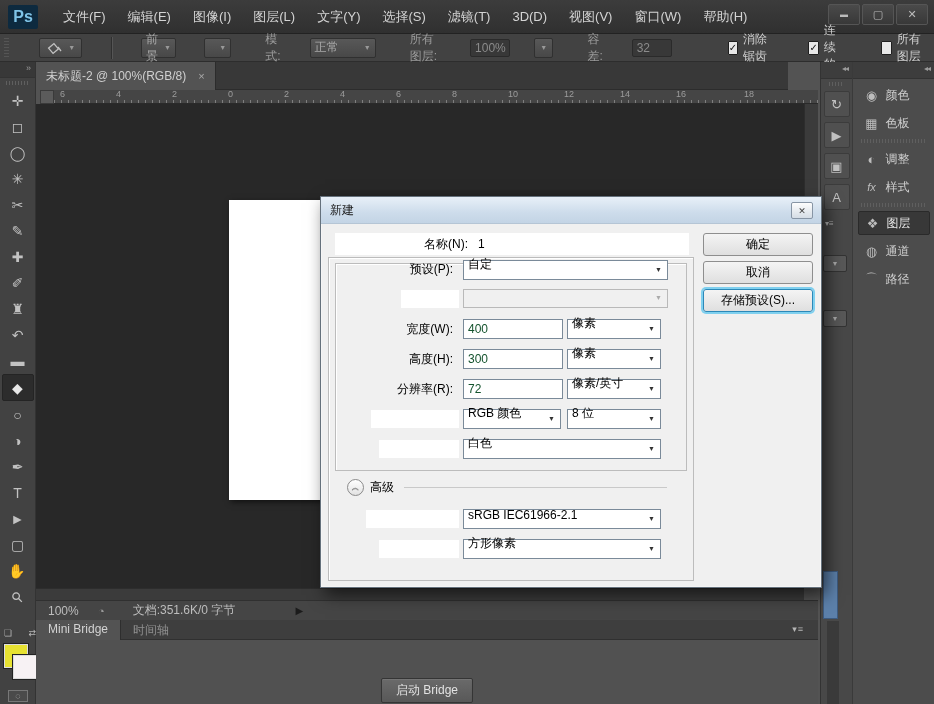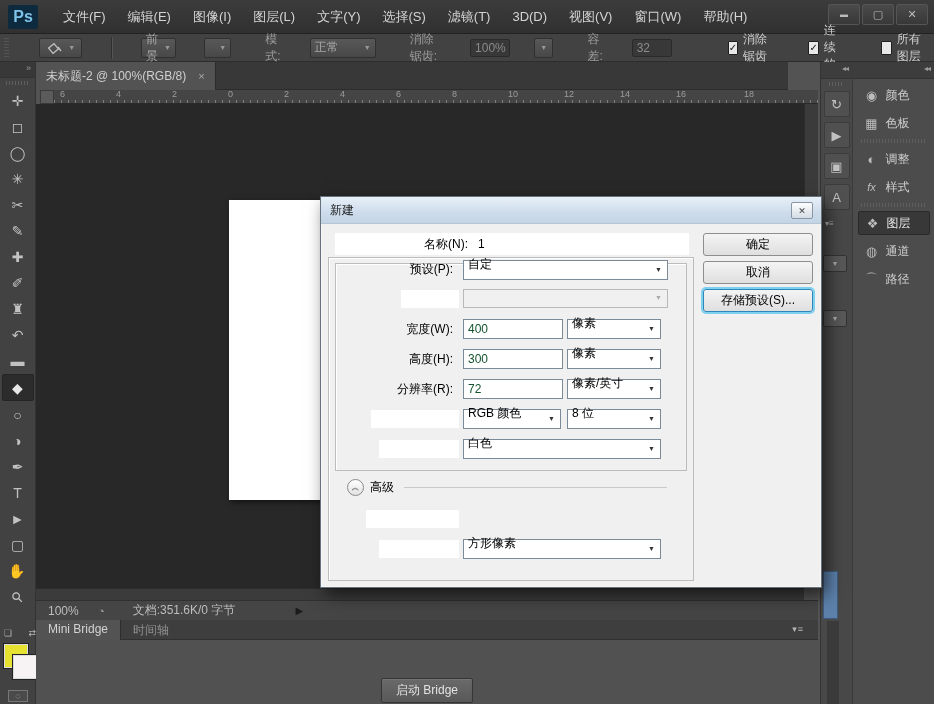--- a/index.html
+++ b/index.html
@@ -150,21 +150,21 @@
     <span class="arr">▼</span>
   </div>
   <div class="opt-dd" style="width:26px;">
     <span class="arr" style="margin-left:auto;">▼</span>
   </div>
   <span class="opt-label">模式:</span>
   <div class="opt-dd" style="width:84px;">
     <span>正常</span>
     <span class="arr" style="margin-left:auto;">▼</span>
   </div>
-  <span class="opt-label">消除锯齿:</span>
+  <span class="opt-label">所有图层:</span>
   <div class="opt-field" style="width:36px;">
     <span>100%</span>
   </div>
   <div class="opt-dd" style="width:14px;margin-left:0;">
     <span class="arr" style="margin:0 auto;">▼</span>
   </div>
   <span class="opt-label">容差:</span>
   <div class="opt-field" style="width:34px;">
     <span>32</span>
   </div>
@@ -450,20 +450,24 @@
     <span>白色</span>
     <span class="arr">▼</span>
   </div>
 
   <div class="row" style="left:26px;top:282px;width:320px;">
     <span class="adv-circle">︽</span>
     <span>高级</span>
     <span class="adv-line"></span>
   </div>
   <div class="blank" style="left:45px;top:313px;width:93px;"></div>
+  <div class="dd" style="position:absolute;left:142px;top:312px;width:198px;">
+    <span>sRGB IEC61966-2.1</span>
+    <span class="arr">▼</span>
+  </div>
   <div class="blank" style="left:58px;top:343px;width:80px;"></div>
   <div class="dd" style="position:absolute;left:142px;top:342px;width:198px;">
     <span>方形像素</span>
     <span class="arr">▼</span>
   </div>
 
   <div class="dbtn" style="top:36px;">确定</div>
   <div class="dbtn" style="top:64px;">取消</div>
   <div class="dbtn focusglow" style="top:92px;">存储预设(S)...</div>
 </div>

